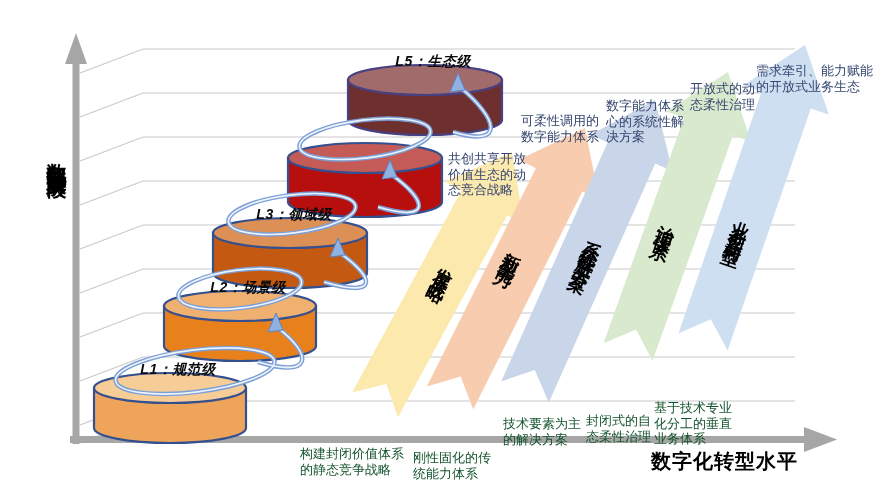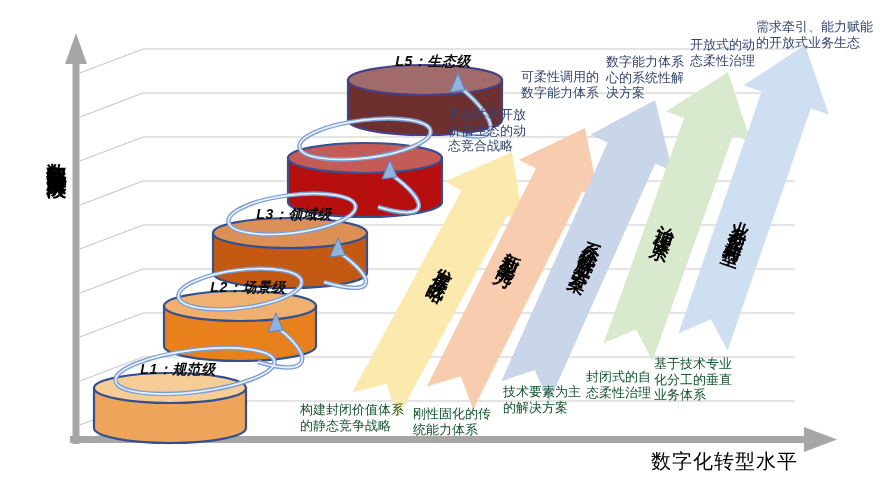--- a/index.html
+++ b/index.html
@@ -9,35 +9,35 @@
   }
   .stage svg{position:absolute;left:0;top:0;}
   .overlay{position:absolute;left:0;top:0;width:888px;height:487px;pointer-events:none;}
   .y-axis-label{
     position:absolute;left:47px;top:147px;
     writing-mode:vertical-rl;text-orientation:upright;
     font-size:20px;font-weight:bold;color:#000;letter-spacing:2px;line-height:1;
   }
   .x-axis-label{
     position:absolute;left:651px;top:448px;
-    font-size:20px;font-weight:normal;color:#000;letter-spacing:1px;
+    font-size:20px;font-weight:bold;color:#000;letter-spacing:1px;
   }
   .level-label{
     position:absolute;transform:translateX(-50%);
     font-size:14px;font-weight:bold;font-style:italic;color:#0a0a0a;
     white-space:nowrap;letter-spacing:0.5px;
   }
   .dim-label{
     position:absolute;
     writing-mode:vertical-rl;text-orientation:upright;
     font-size:18px;font-weight:bold;color:#000;letter-spacing:6px;line-height:1;
     white-space:nowrap;
   }
   .ann{
-    position:absolute;font-size:13px;line-height:1.2;white-space:pre-line;
+    position:absolute;font-size:13px;line-height:1.2;white-space:pre-line;margin-top:44px;
   }
   .ann-top{color:#35456F;}
   .ann-bottom{color:#14532d;}
 </style>
 </head>
 <body>
 
 <div class="stage">
 
   <svg width="888" height="487" viewBox="0 0 888 487">
@@ -149,21 +149,21 @@
 决方案</div>
     <div class="ann ann-top" style="left:690px;top:37px;">开放式的动
 态柔性治理</div>
     <div class="ann ann-top" style="left:756px;top:19px;">需求牵引、能力赋能
 的开放式业务生态</div>
 
     <div class="ann ann-bottom" style="left:300px;top:402px;">构建封闭价值体系
 的静态竞争战略</div>
     <div class="ann ann-bottom" style="left:413px;top:406px;">刚性固化的传
 统能力体系</div>
-    <div class="ann ann-bottom" style="left:503px;top:384px;">技术要素为主
+    <div class="ann ann-bottom" style="left:503px;top:372px;">技术要素为主
 的解决方案</div>
     <div class="ann ann-bottom" style="left:586px;top:369px;">封闭式的自
 态柔性治理</div>
     <div class="ann ann-bottom" style="left:654px;top:356px;">基于技术专业
 化分工的垂直
 业务体系</div>
   </div>
 
 </div>
 

